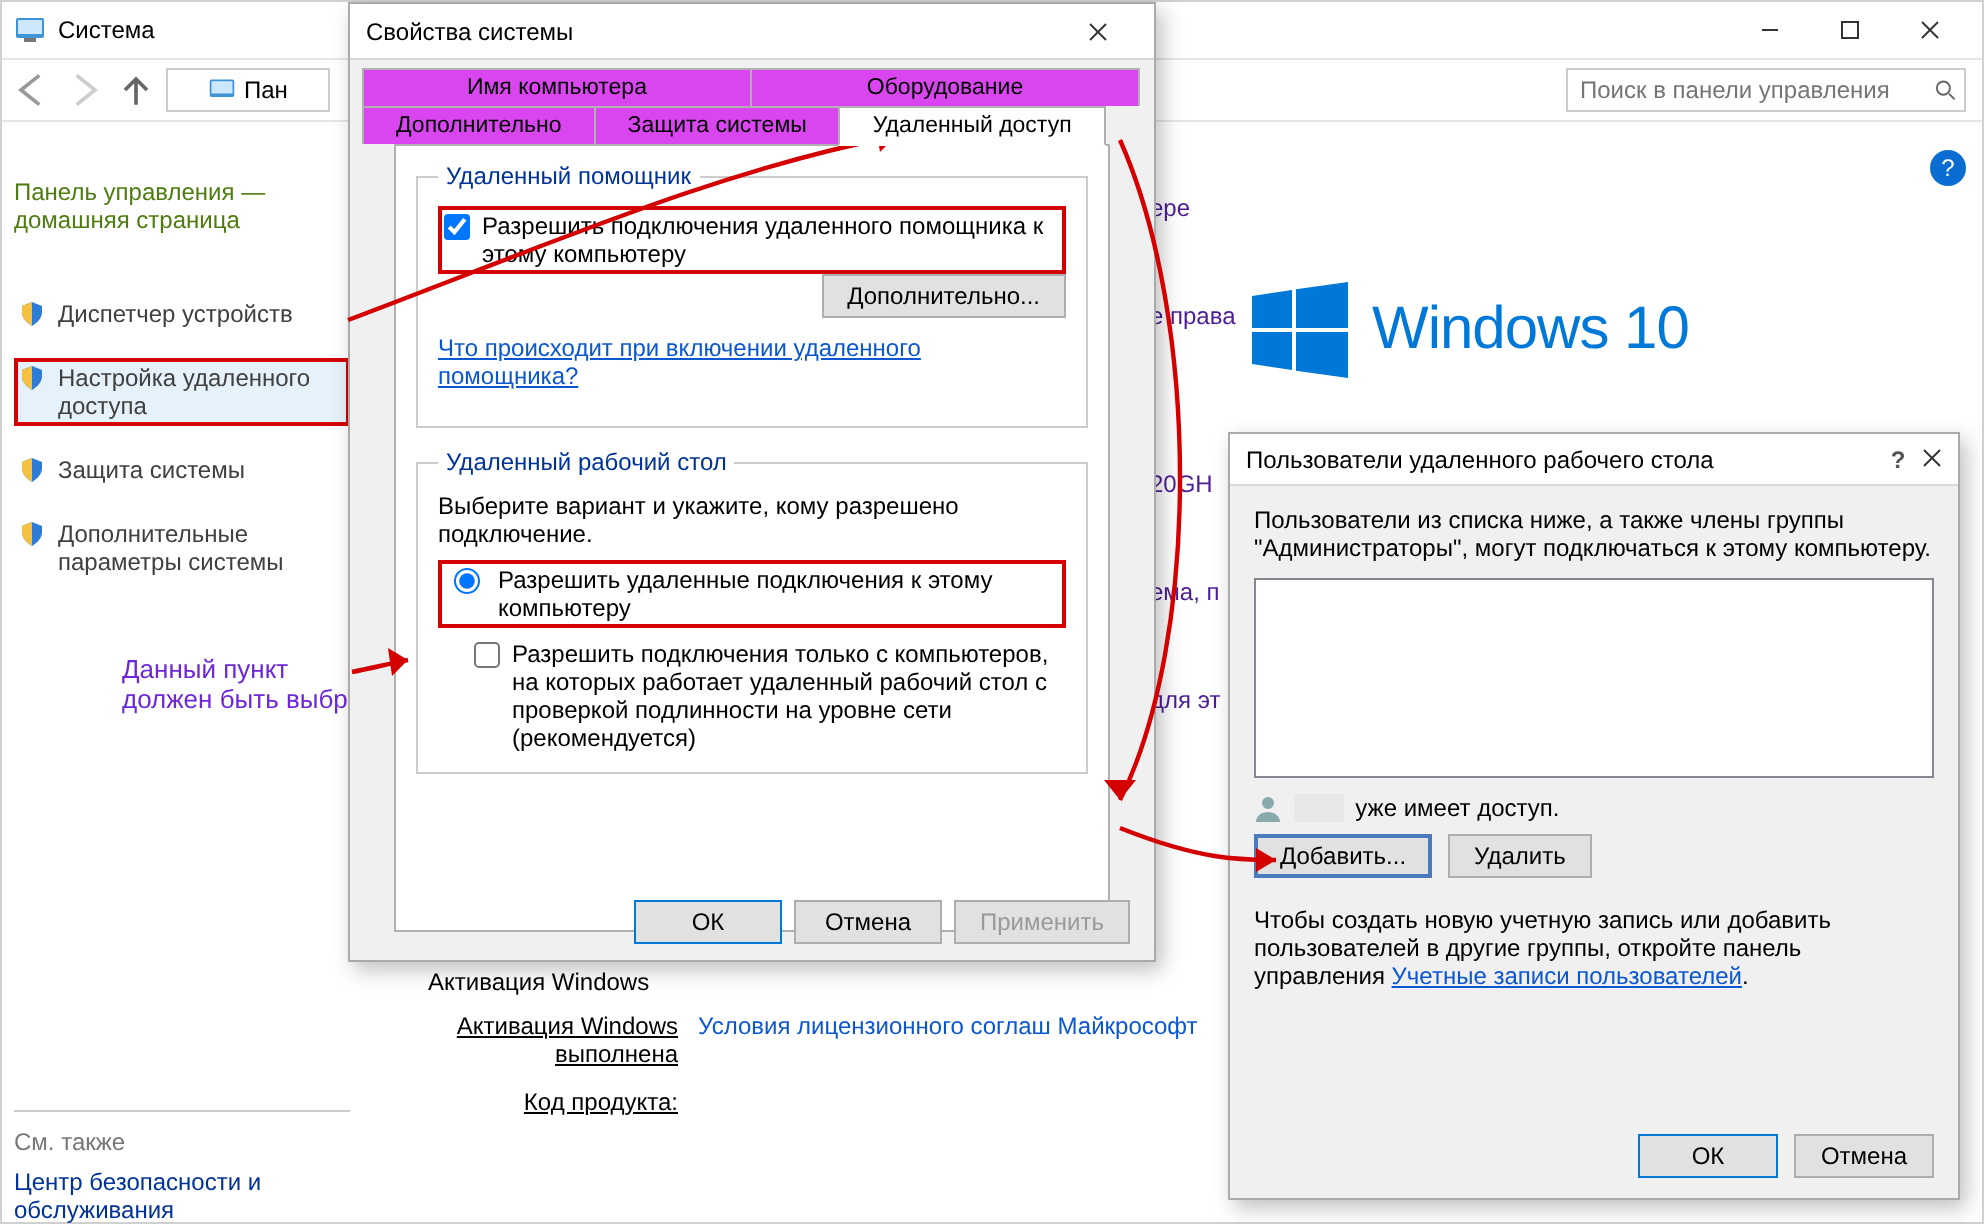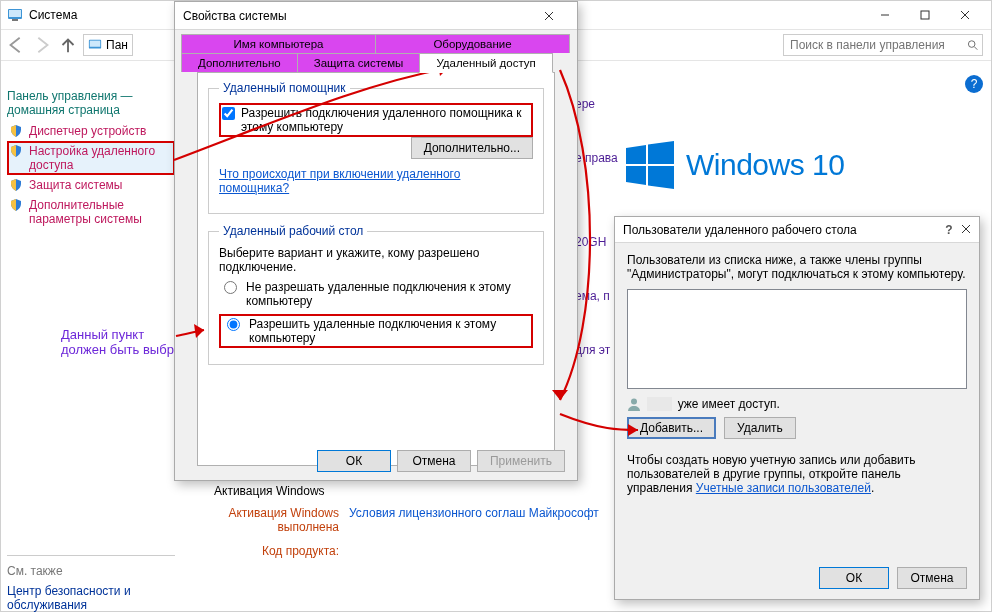--- a/index.html
+++ b/index.html
@@ -9,45 +9,45 @@
   .cp-window { position:absolute; left:0; top:0; width:992px; height:612px; background:#fff; border:1px solid #d0d0d0; }
   .cp-titlebar { height:28px; display:flex; align-items:center; padding:0 6px; background:#fff; }
   .cp-titlebar .icon { width:16px; height:16px; margin-right:6px; }
   .cp-titlebar .title { flex:0 0 auto; }
   .cp-titlebar .spacer { flex:1; }
   .winbtn { width:40px; height:28px; display:flex; align-items:center; justify-content:center; color:#333; }
   .winbtn svg { width:10px; height:10px; stroke:#333; }
 
   .cp-toolbar { height:32px; border-top:1px solid #e5e5e5; border-bottom:1px solid #e5e5e5; display:flex; align-items:center; padding:0 4px; gap:4px; }
   .toolbtn { width:22px; height:22px; display:flex; align-items:center; justify-content:center; color:#666; }
-  .addr { flex:0 0 auto; display:flex; align-items:center; gap:4px; padding:2px 4px; border:1px solid #ccc; height:22px; background:#fff; }
+  .addr { flex:0 0 auto; display:flex; align-items:center; gap:4px; padding:2px 20px; border:1px solid #ccc; height:22px; background:#fff; }
   .searchbox { margin-left:auto; margin-right:4px; width:200px; height:22px; border:1px solid #ccc; display:flex; align-items:center; padding:0 4px; }
   .searchbox input { border:none; outline:none; width:100%; font-size:12px; color:#777; background:transparent; }
   .searchbox svg { width:12px; height:12px; stroke:#666; }
   .help-circle { position:absolute; right:8px; top:74px; width:18px; height:18px; border-radius:50%; background:#0b6dd1; color:#fff; text-align:center; line-height:18px; font-size:12px; }
 
   .cp-sidebar { position:absolute; left:6px; top:88px; width:168px; }
-  .cp-sidebar .hp { color:#0f766e; }
-  .sb-item { display:flex; align-items:flex-start; gap:6px; padding:3px 2px; color:#be185d; }
+  .cp-sidebar .hp { color:#4d7c0f; margin-bottom:14px; }
+  .sb-item { display:flex; align-items:flex-start; gap:6px; padding:3px 2px; color:#404040;margin-top:12px; }
   .sb-item.sel { border:2px solid #d40000; background:#e6f2fb; padding:1px 0; }
   .shield-icon { width:14px; height:14px; flex-shrink:0; }
   .sb-sep { border-top:1px solid #ccc; margin:14px 0 8px; }
   .sb-footer { position:absolute; left:6px; top:540px; width:168px; color:#666; }
 
   .annotation { position:absolute; left:60px; top:326px; font-size:13px; color:#6d28d9; }
   .win10 { position:absolute; left:625px; top:140px; display:flex; align-items:center; gap:12px; }
   .win10 .wlogo { width:48px; height:48px; }
   .win10 .wtext { font-size:30px; font-weight:300; color:#0078d7; letter-spacing:-0.5px; }
 
   .backg-labels { position:absolute; left:574px; top:96px; color:#4c1d95; font-size:12px; }
   .backg-labels div { margin-bottom:40px; }
 
   .act-block { position:absolute; left:210px; top:483px; font-size:12px; }
   .act-block .a-row { display:flex; gap:10px; margin-bottom:10px; }
-  .act-block .a-lbl { color:#c2410c; width:128px; text-align:right; }
+  .act-block .a-lbl { color:#000000; width:128px; text-align:right;text-decoration:underline; }
   .act-block a { color:#0b57d0; text-decoration:none; }
 
   
   .sysprop { position:absolute; left:174px; top:1px; width:404px; height:480px; background:#f0f0f0; border:1px solid #aaa; box-shadow:3px 4px 10px rgba(0,0,0,.25); }
   .sysprop .titlebar { height:28px; background:#fff; display:flex; align-items:center; padding:0 8px; border-bottom:1px solid #d8d8d8;justify-content:space-between; }
   .sysprop .titlebar .t { flex:1; font-size:12px; }
   .sysprop .close { width:40px; height:26px; display:flex; align-items:center; justify-content:center; }
   .tabs { display:flex; flex-wrap:wrap; padding:4px 6px 0; background:#f0f0f0; font-size:11.5px; }
   .tab { border:1px solid #b0b0b0; border-bottom:none; background:#d946ef; padding:3px 16px; margin-right:-1px; }
   .tab.row1 { width:50%; text-align:center; }
@@ -249,27 +249,27 @@
         <input type="checkbox" checked="" style="">
         <span class="lbl"><span>Разрешить подключения удаленного помощника к этому компьютеру</span></span>
       </div>
       <div style="text-align:right"><button class="btn"><span>Дополнительно...</span></button></div>
       <div style="margin:8px 0"><a class="lnk" href="#">Что происходит при включении удаленного помощника?</a></div>
     </fieldset>
 
     <fieldset>
       <legend>Удаленный рабочий стол</legend>
       <div>Выберите вариант и укажите, кому разрешено подключение.</div>
-      <div class="radio">
-        <input type="radio" name="rd" style="">
-        <span>Не разрешать удаленные подключения к этому компьютеру</span>
-      </div>
       <div class="radio boxed">
         <input type="radio" name="rd" checked="" style="">
         <span>Разрешить удаленные подключения к этому компьютеру</span>
+      </div>
+      <div class="chk" style="margin-left:18px">
+        <input type="checkbox" style="">
+        <span>Разрешить подключения только с компьютеров, на которых работает удаленный рабочий стол с проверкой подлинности на уровне сети (рекомендуется)</span>
       </div>
     </fieldset>
   </div>
   <div class="dlg-btns">
     <button class="btn" style="border:1.5px solid #0078d7">ОК</button>
     <button class="btn">Отмена</button>
     <button class="btn disabled">Применить</button>
   </div>
 </div>
 

